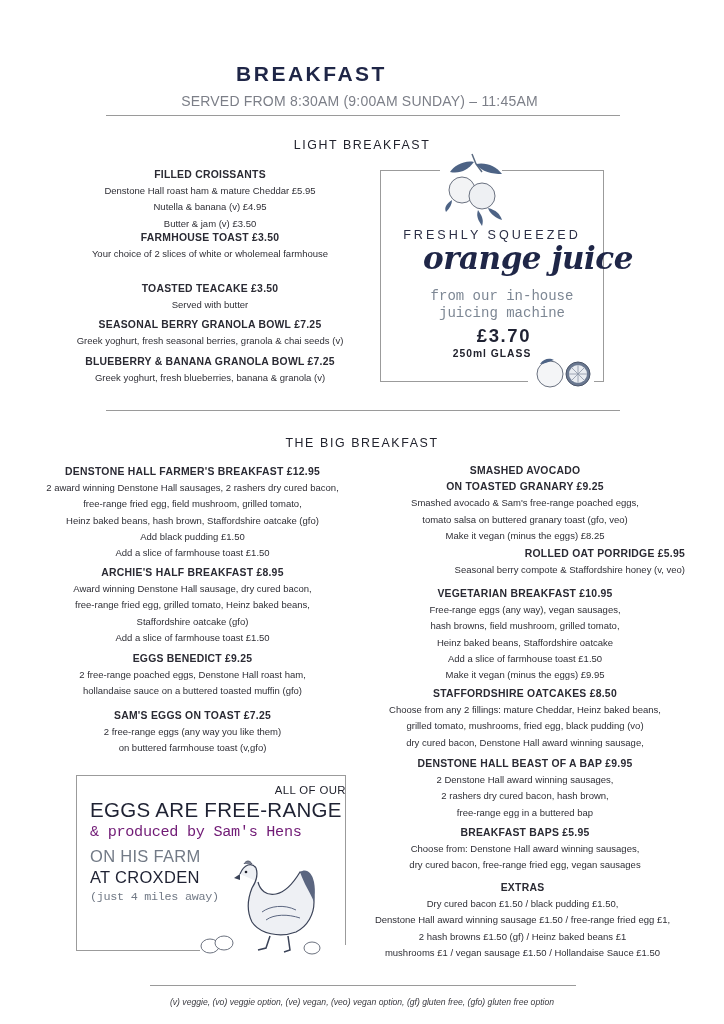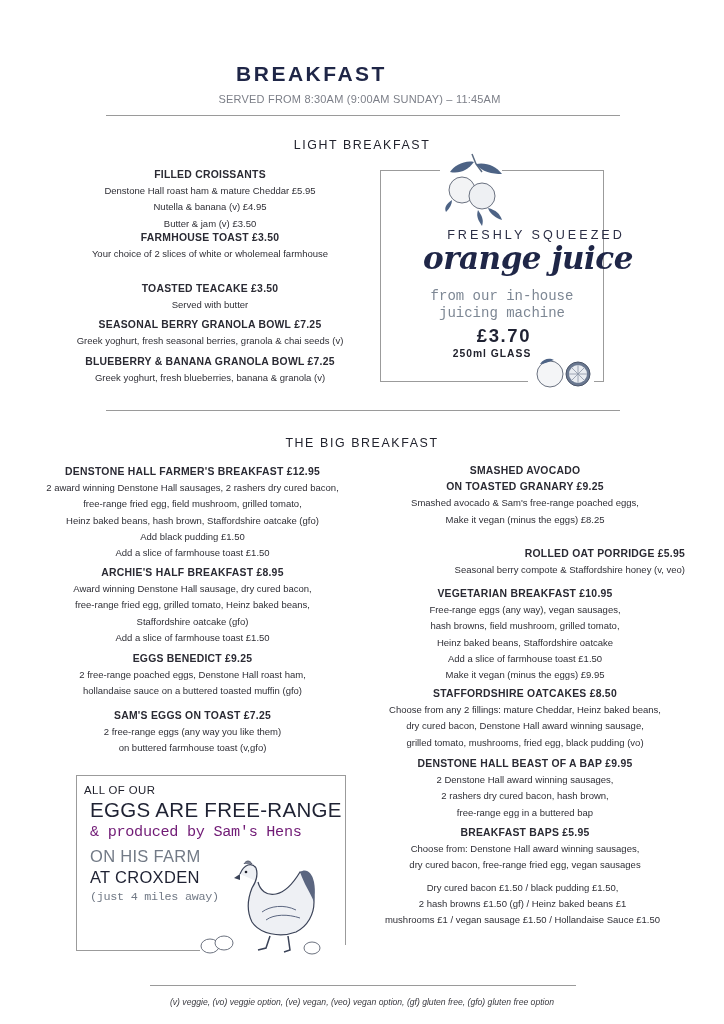--- a/index.html
+++ b/index.html
@@ -9,54 +9,54 @@
     color: #2b2b33;
   }
   .abs { position: absolute; }
 
   .title {
     left: 0; width: 623px; top: 62px; text-align: center;
     font-size: 21px; font-weight: bold; letter-spacing: 2.5px; color: #1f2647;
   }
   .subtitle {
     left: 0; width: 719px; top: 93px; text-align: center;
-    font-size: 11px; color: #7c7f88; letter-spacing: 0.2px;
+    font-size: 14px; color: #7c7f88; letter-spacing: 0.2px;
   }
   .rule { height: 0; border-top: 1.3px solid #9a9a9a; }
 
   .section-head {
     left: 0; width: 724px; text-align: center;
     font-size: 12.4px; letter-spacing: 1.6px; color: #22232e;
   }
 
   .item { position: absolute; text-align: center; line-height: 16.2px; }
   .item .name { font-size: 10.4px; font-weight: bold; color: #2a2a33; letter-spacing: 0.25px; }
   .item .line { font-size: 9.5px; color: #2f2f36; }
 
   .box { position: absolute; border: 1.3px solid #9b9b9b; background: #fff; }
 
   
   .juice-top-gap { position: absolute; left: 440px; top: 166px; width: 62px; height: 8px; background: #fff; }
   .juice-bot-gap { position: absolute; left: 528px; top: 376px; width: 66px; height: 10px; background: #fff; }
-  .j-fresh { left: 380px; width: 224px; top: 228px; text-align: center; font-size: 12.6px; letter-spacing: 3px; color: #2b2e45; padding-left: 44px; }
+  .j-fresh { left: 380px; width: 224px; top: 228px; text-align: center; font-size: 12.6px; letter-spacing: 3px; color: #2b2e45; }
   .j-script {
     left: 380px; width: 224px; top: 240px; text-align: center;
     font-family: "DejaVu Serif", serif; font-style: italic; font-weight: bold;
     font-size: 31px; color: #1f2647; letter-spacing: -0.5px; margin-left: 36px;
   }
   .j-from {
     left: 380px; width: 224px; top: 288px; text-align: center;
     font-family: "Liberation Mono", monospace; font-size: 14px; color: #7d8794; line-height: 17px; padding-left: 10px;
   }
   .j-price { left: 380px; width: 248px; top: 325px; text-align: center; font-size: 18.5px; font-weight: bold; color: #1f2233; letter-spacing: 1.6px; }
   .j-size { left: 380px; width: 224px; top: 348px; text-align: center; font-size: 10.3px; font-weight: bold; color: #22232e; letter-spacing: 1px; }
 
   
   .eggs-gap { position: absolute; left: 200px; top: 945px; width: 150px; height: 10px; background: #fff; }
-  .e-all { left: 76px; width: 270px; top: 784px; text-align: left; font-size: 11.4px; color: #22232e; letter-spacing: 0.4px; margin-left: 8px; }
+  .e-all { left: 76px; width: 270px; top: 784px; text-align: right; font-size: 11.4px; color: #22232e; letter-spacing: 0.4px; }
   .e-free { left: 90px; top: 798px; font-size: 20.5px; color: #1f2233; letter-spacing: 0.3px; }
   .e-sam { left: 90px; top: 823px; font-family: "Liberation Mono", monospace; font-size: 15.2px; color: #701a75; letter-spacing: -0.3px; }
   .e-farm { left: 90px; top: 847px; font-size: 16.5px; color: #727a86; letter-spacing: 0.3px; }
   .e-croxden { left: 90px; top: 868px; font-size: 16.5px; color: #1f2233; letter-spacing: 0.3px; }
   .e-miles { left: 90px; top: 890px; font-family: "Liberation Mono", monospace; font-size: 11.8px; color: #727a86; letter-spacing: -0.3px; }
 
   .footer { left: 0; width: 724px; top: 997px; text-align: center; font-size: 8.6px; font-style: italic; color: #3a3a40; }
 </style>
 </head>
 <body>
@@ -179,57 +179,60 @@
   <path d="M70 84 L66 96 L58 98 M88 84 L90 98 L84 100" stroke="#3b4358" stroke-width="1.5" fill="none"></path>
   <ellipse cx="10" cy="94" rx="9" ry="7" fill="#fff" stroke="#5b6270" stroke-width="0.9"></ellipse>
   <ellipse cx="24" cy="91" rx="9" ry="7" fill="#fff" stroke="#5b6270" stroke-width="0.9"></ellipse>
   <ellipse cx="112" cy="96" rx="8" ry="6" fill="#fff" stroke="#5b6270" stroke-width="0.9"></ellipse>
 </svg>
 
 <div class="item" style="left:365px; width:320px; top:463px;">
   <div class="name">SMASHED AVOCADO</div>
   <div class="name">ON TOASTED GRANARY £9.25</div>
   <div class="line">Smashed avocado &amp; Sam's free-range poached eggs,</div>
+  <div class="line">tomato salsa on buttered granary toast (gfo, veo)</div>
   <div class="line">Make it vegan (minus the eggs) £8.25</div>
 </div>
 
 <div class="item" style="left:365px; width:320px; top:546px;text-align:right;">
   <div class="name">ROLLED OAT PORRIDGE £5.95</div>
   <div class="line">Seasonal berry compote &amp; Staffordshire honey (v, veo)</div>
 </div>
 
 <div class="item" style="left:365px; width:320px; top:586px;">
   <div class="name">VEGETARIAN BREAKFAST £10.95</div>
   <div class="line">Free-range eggs (any way), vegan sausages,</div>
   <div class="line">hash browns, field mushroom, grilled tomato,</div>
   <div class="line">Heinz baked beans, Staffordshire oatcake</div>
   <div class="line">Add a slice of farmhouse toast £1.50</div>
   <div class="line">Make it vegan (minus the eggs) £9.95</div>
 </div>
 
 <div class="item" style="left:360px; width:330px; top:686px;">
   <div class="name">STAFFORDSHIRE OATCAKES £8.50</div>
   <div class="line">Choose from any 2 fillings: mature Cheddar, Heinz baked beans,</div>
+  <div class="line">grilled tomato, mushrooms, fried egg, black pudding (vo)</div>
   <div class="line">dry cured bacon, Denstone Hall award winning sausage,</div>
-  <div class="line">grilled tomato, mushrooms, fried egg, black pudding (vo)</div>
 </div>
 
 <div class="item" style="left:360px; width:330px; top:756px;">
   <div class="name">DENSTONE HALL BEAST OF A BAP £9.95</div>
   <div class="line">2 Denstone Hall award winning sausages,</div>
   <div class="line">2 rashers dry cured bacon, hash brown,</div>
   <div class="line">free-range egg in a buttered bap</div>
 </div>
 
 <div class="item" style="left:360px; width:330px; top:825px;">
   <div class="name">BREAKFAST BAPS £5.95</div>
   <div class="line">Choose from: Denstone Hall award winning sausages,</div>
   <div class="line">dry cured bacon, free-range fried egg, vegan sausages</div>
 </div>
 
 <div class="item" style="left:350px; width:345px; top:880px;">
+  <div class="name">EXTRAS</div>
   <div class="line">Dry cured bacon £1.50 / black pudding £1.50,</div>
+  <div class="line">Denstone Hall award winning sausage £1.50 / free-range fried egg £1,</div>
   <div class="line">2 hash browns £1.50 (gf) / Heinz baked beans £1</div>
   <div class="line">mushrooms £1 / vegan sausage £1.50 / Hollandaise Sauce £1.50</div>
 </div>
 
 <div class="abs rule" style="left:150px; width:426px; top:985px;"></div>
 <div class="abs footer">(v) veggie, (vo) veggie option, (ve) vegan, (veo) vegan option, (gf) gluten free, (gfo) gluten free option</div>
 
 </body></html>

